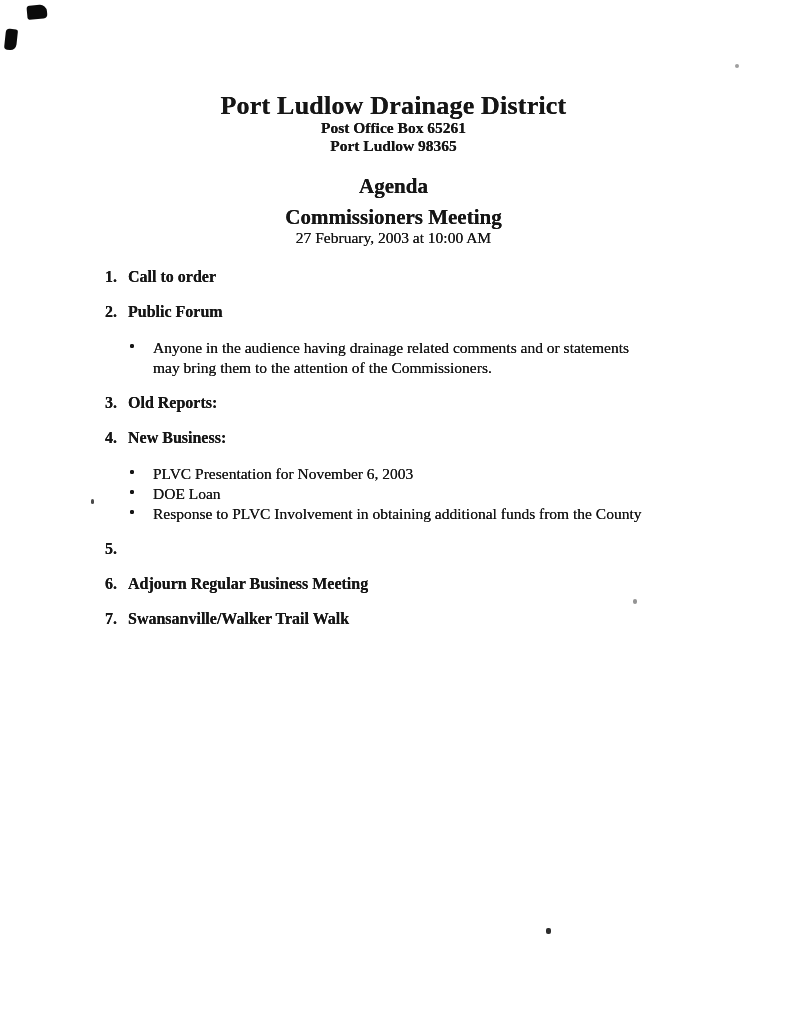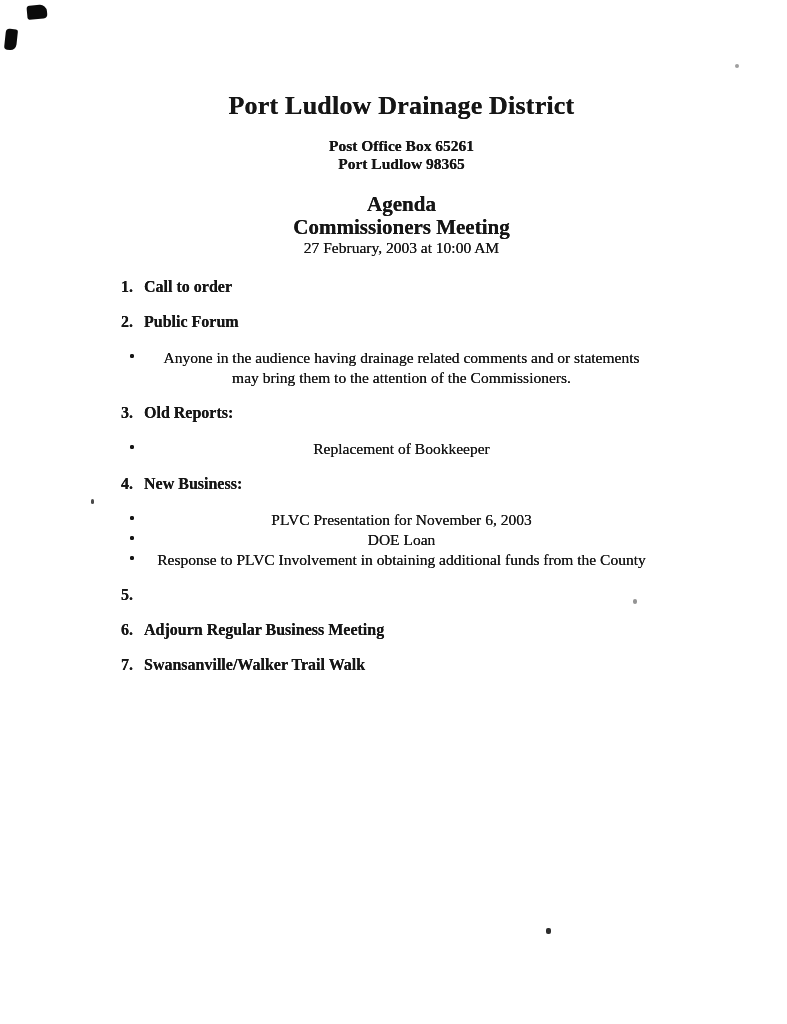--- a/index.html
+++ b/index.html
@@ -9,32 +9,32 @@
     overflow: hidden;
     font-family: "Liberation Serif", serif;
     color: #161616;
   }
   .page {
     position: relative;
     width: 787px; height: 1024px;
     background: #ffffff;
   }
   
-  .ink { text-shadow: 0 0 0.35px currentColor; padding-left: 16px; }
+  .ink { text-shadow: 0 0 0.35px currentColor; }
 
   
   .doc-header {
     padding-top: 93px;
     text-align: center;
   }
   .doc-title   { font-size: 26px; font-weight: bold; line-height: 26px; letter-spacing: 0.2px; }
   .addr-line   { font-size: 15.5px; font-weight: bold; line-height: 18px; }
-  .addr-line.first { margin-top: 18px; }
+  .addr-line.first { margin-top: 0; }
   .agenda-word { font-size: 21px; font-weight: bold; line-height: 23px; margin-top: 20px; }
-  .meeting-line{ font-size: 21px; font-weight: bold; line-height: 23px; margin-top: 0; }
+  .meeting-line{ font-size: 21px; font-weight: bold; line-height: 23px; margin-top: 8px; }
   .date-line   { font-size: 15.5px; line-height: 18px; margin-top: 0; }
 
   
   .agenda {
     margin: 21px 0 0 105px;
     width: 575px;
   }
   .agenda-item {
     display: flex;
     align-items: baseline;
@@ -42,21 +42,20 @@
     font-size: 16px;
     font-weight: bold;
     line-height: 17px;
   }
   .agenda-item .num { width: 23px; flex: 0 0 23px; }
 
   ul.bullets {
     list-style: none;
     margin: 2px 0 16px 23px;
     width: 522px;
-    text-align: center;
   }
   ul.bullets li {
     position: relative;
     padding-left: 25px;
     font-size: 15.5px;
     font-weight: normal;
     line-height: 20px;
   }
   ul.bullets li::before {
     content: "\2022";
@@ -115,23 +114,20 @@
       <span class="label">Public Forum</span>
     </div>
     <ul class="bullets">
       <li class="ink">Anyone in the audience having drainage related comments and or statements may bring them to the attention of the Commissioners.</li>
     </ul>
 
     <div class="agenda-item ink">
       <span class="num">3.</span>
       <span class="label">Old Reports:</span>
     </div>
-    <ul class="bullets">
-      <li class="ink">Replacement of Bookkeeper</li>
-    </ul>
 
     <div class="agenda-item ink">
       <span class="num">4.</span>
       <span class="label">New Business:</span>
     </div>
     <ul class="bullets">
       <li class="ink">PLVC Presentation for November 6, 2003</li>
       <li class="ink">DOE Loan</li>
       <li class="ink">Response to PLVC Involvement in obtaining additional funds from the County</li>
     </ul>

